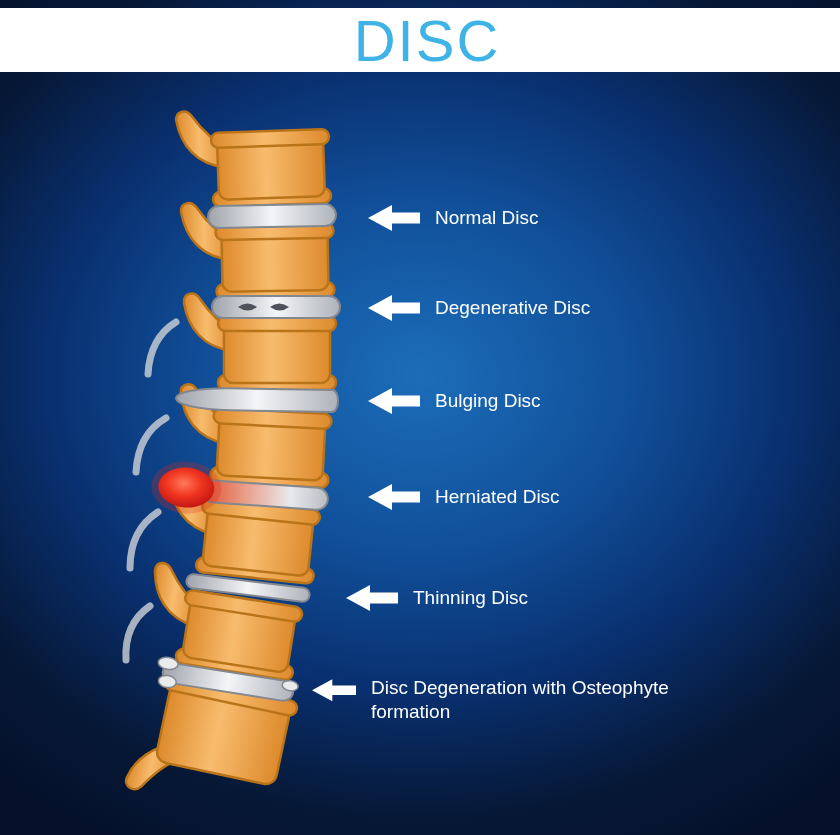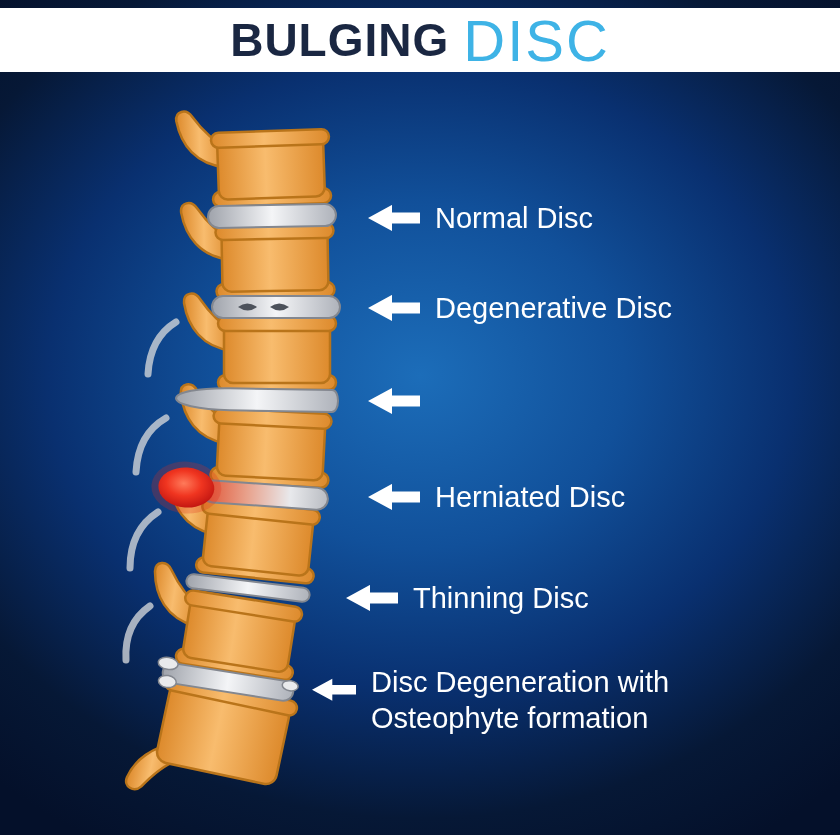--- a/index.html
+++ b/index.html
@@ -22,21 +22,21 @@
   .title-secondary {
     font-size:58px; font-weight:400; color:#3eb3e6; letter-spacing:2px; margin-left:14px;
   }
 
   .spine-svg { position:absolute; left:0; top:0; width:840px; height:835px; }
 
   .row {
     position:absolute; display:flex; align-items:center; gap:15px;
     transform:translateY(-50%); color:#ffffff;
   }
-  .lbl { font-size:29px; line-height:1.25; white-space:nowrap; }
+  .lbl { font-size:19px; line-height:1.25; white-space:nowrap; }
   .row-1 { top:218px; left:368px; }
   .row-2 { top:308px; left:368px;justify-content:flex-end; }
   .row-3 { top:401px; left:368px; }
   .row-4 { top:497px; left:368px; }
   .row-5 { top:598px; left:346px; }
   .row-6 { top:690px; left:312px; }
   .row-6 .lbl { white-space:normal; width:352px;margin-top:20px; }
   .arrow { flex:0 0 auto; display:block; }
 </style>
 </head>
@@ -125,21 +125,20 @@
       <g transform="translate(228,682) rotate(9)">
         <rect x="-66" y="-10" width="132" height="20" rx="10" fill="url(#discGrad)" stroke="#83878f" stroke-width="2"></rect>
         <ellipse cx="-62" cy="-9" rx="10" ry="6" fill="#e9eaec" stroke="#83878f" stroke-width="1.5"></ellipse>
         <ellipse cx="-60" cy="9" rx="9" ry="6" fill="#e9eaec" stroke="#83878f" stroke-width="1.5"></ellipse>
         <ellipse cx="62" cy="-6" rx="8" ry="5" fill="#e9eaec" stroke="#83878f" stroke-width="1.5"></ellipse>
       </g>
     </g>
   </svg>
 
   <div class="header">
-    <span class="title-primary">BULGING</span>
     <span class="title-secondary">DISC</span>
   </div>
 
   <div class="row row-1">
     <svg class="arrow" width="52" height="26" viewBox="0 0 52 26">
       <path d="M0 13 L24 0 L24 7.5 L52 7.5 L52 18.5 L24 18.5 L24 26 Z" fill="#ffffff"></path>
     </svg>
     <span class="lbl">Normal Disc</span>
   </div>
 
@@ -147,20 +146,21 @@
     <svg class="arrow" width="52" height="26" viewBox="0 0 52 26">
       <path d="M0 13 L24 0 L24 7.5 L52 7.5 L52 18.5 L24 18.5 L24 26 Z" fill="#ffffff"></path>
     </svg>
     <span class="lbl">Degenerative Disc</span>
   </div>
 
   <div class="row row-3">
     <svg class="arrow" width="52" height="26" viewBox="0 0 52 26">
       <path d="M0 13 L24 0 L24 7.5 L52 7.5 L52 18.5 L24 18.5 L24 26 Z" fill="#ffffff"></path>
     </svg>
+    <span class="lbl">Bulging Disc</span>
   </div>
 
   <div class="row row-4">
     <svg class="arrow" width="52" height="26" viewBox="0 0 52 26">
       <path d="M0 13 L24 0 L24 7.5 L52 7.5 L52 18.5 L24 18.5 L24 26 Z" fill="#ffffff"></path>
     </svg>
     <span class="lbl">Herniated Disc</span>
   </div>
 
   <div class="row row-5">

